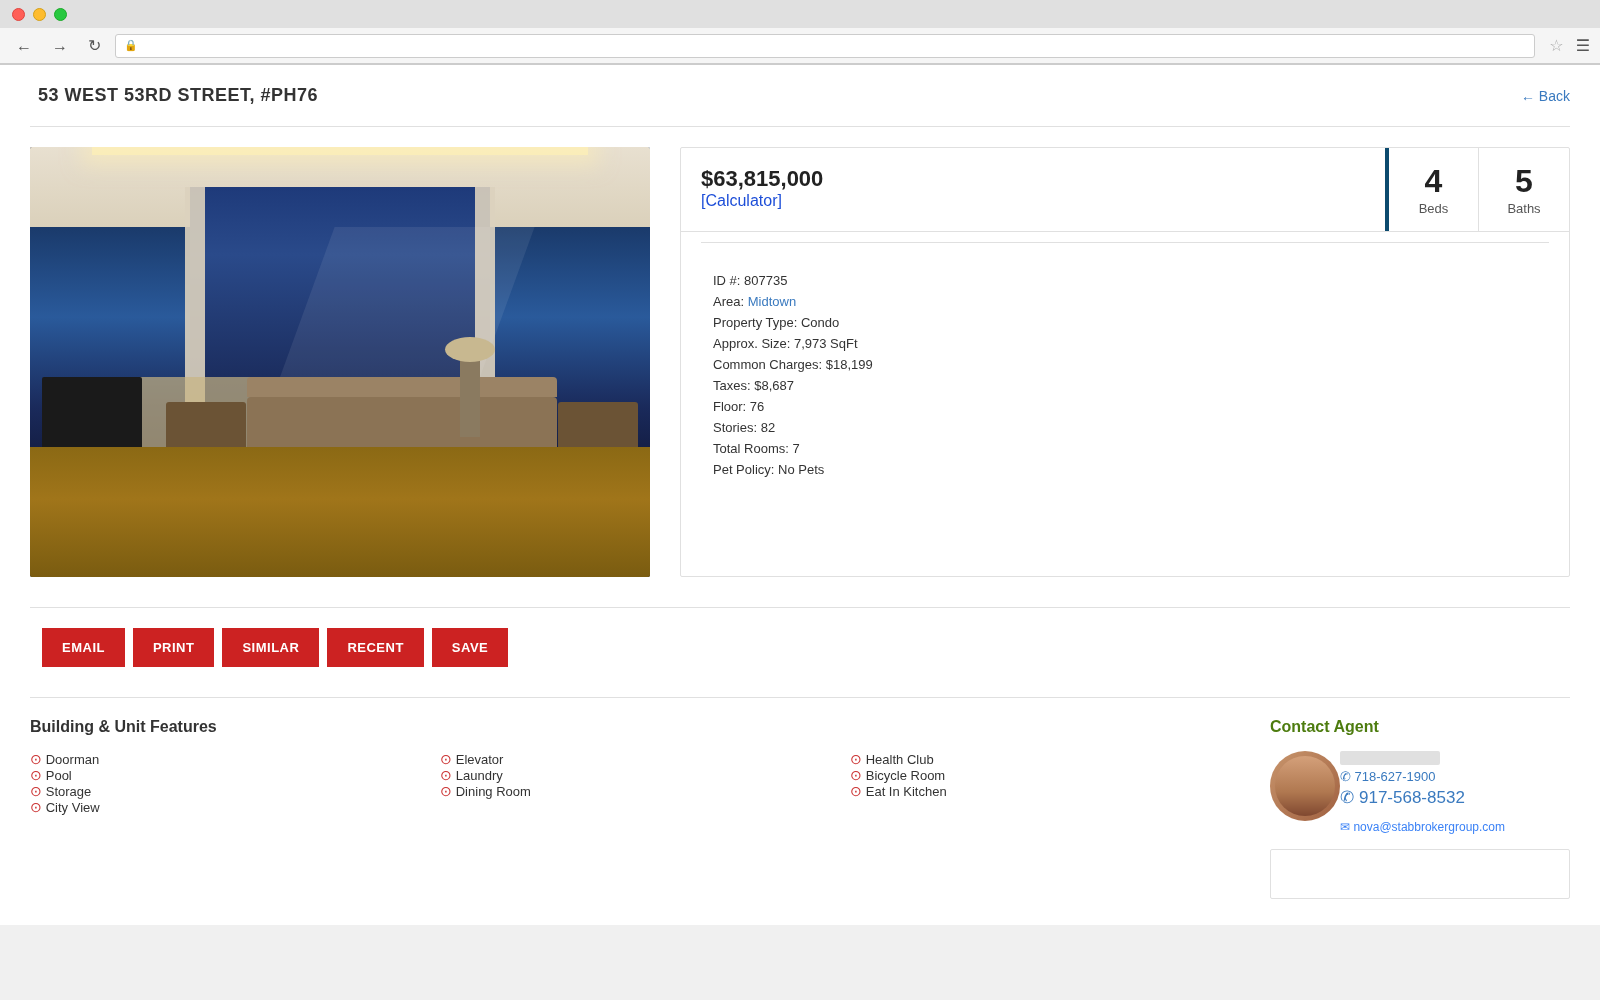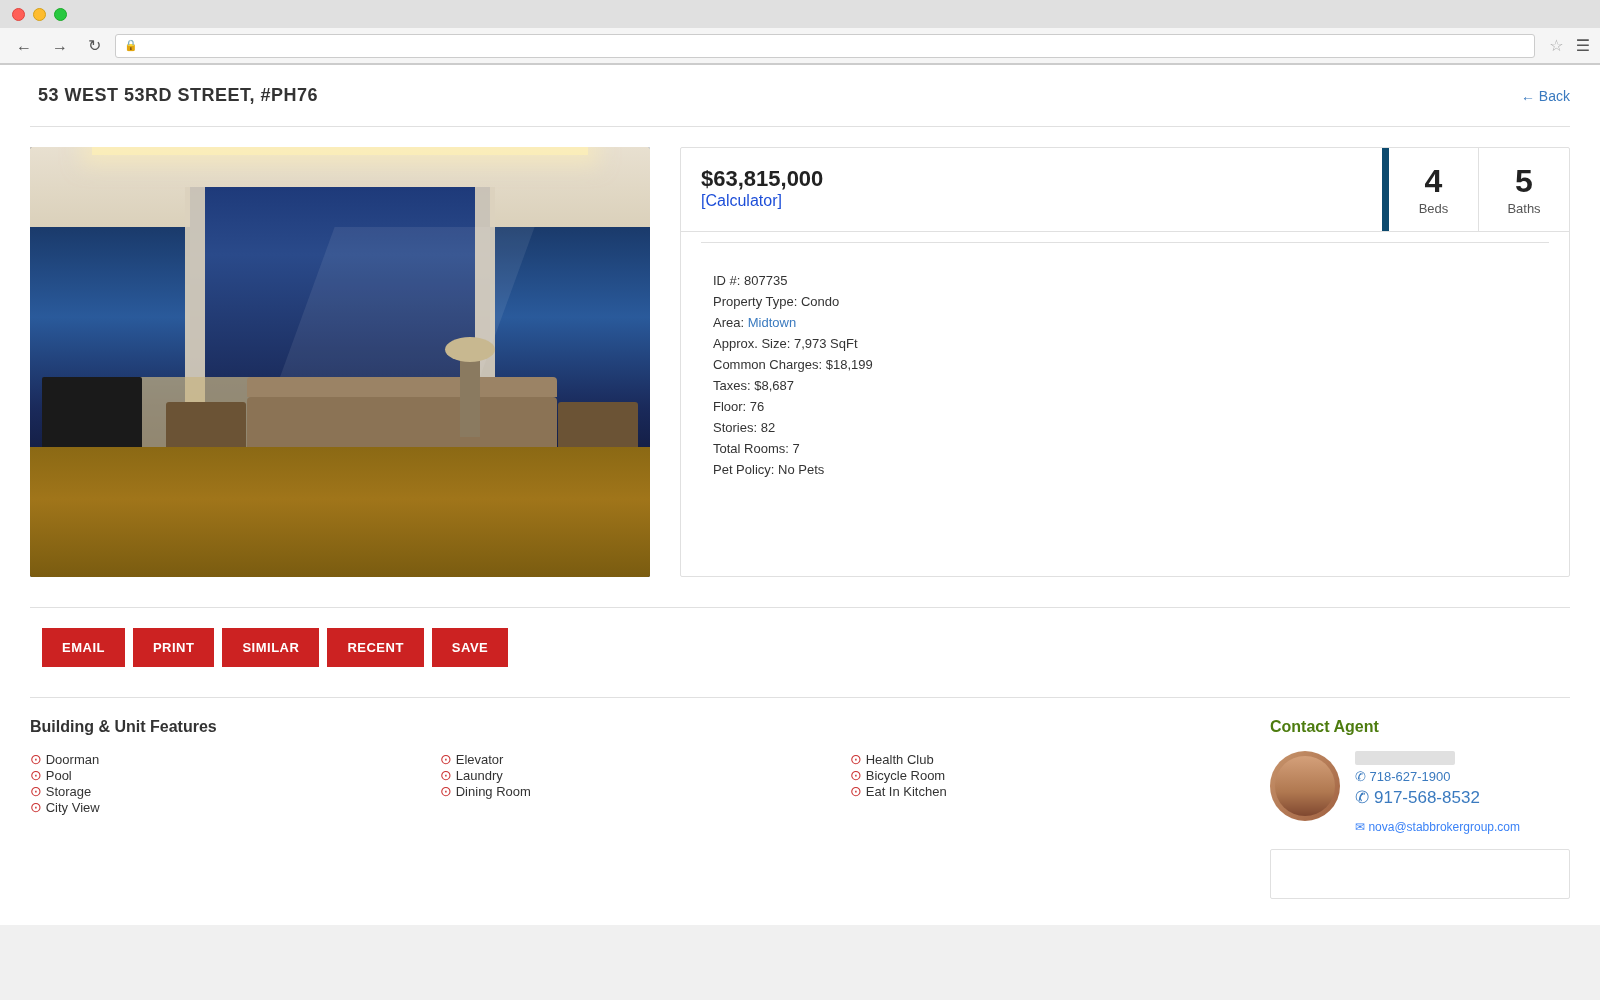--- a/index.html
+++ b/index.html
@@ -254,21 +254,21 @@
     }
 
     
     .stats-row {
       display: flex;
       border-bottom: 1px solid #e0e0e0;
     }
     .price-cell {
       flex: 1;
       padding: 18px 20px;
-      border-right: 7px solid #0c4a6e;
+      border-right: 4px solid #0c4a6e;
     }
     .price-value {
       font-size: 22px;
       font-weight: bold;
       color: #222;
       display: block;
     }
     .calculator-link {
       color: #1d4ed8;
       font-size: 16px;
@@ -368,21 +368,20 @@
       width: 300px;
     }
     .contact-title {
       font-size: 16px;
       font-weight: bold;
       color: #4d7c0f;
       margin-bottom: 15px;
     }
     .agent-card {
       display: flex;
-      gap: 15px;
       margin-bottom: 15px;
     }
     .agent-photo {
       width: 70px;
       height: 70px;
       border-radius: 50%;
       background: linear-gradient(135deg, #c8956c, #a06040);
       flex-shrink: 0;
       overflow: hidden;
       display: flex;
@@ -502,25 +501,25 @@
         <div class="baths-cell">
           <span class="stat-number">5</span>
           <span class="stat-label">Baths</span>
         </div>
       </div>
 
       <hr class="divider" style="margin: 10px 20px;">
 
       <div class="property-info">
         <div class="info-row">ID #: 807735</div>
-        <div class="info-row">Property Type: Condo</div>
         <div class="info-row">
           <span>Area:</span>
           <a class="area-link" href="#">Midtown</a>
         </div>
+        <div class="info-row">Property Type: Condo</div>
         <div class="info-row">Approx. Size: 7,973 SqFt</div>
         <div class="info-row">Common Charges: $18,199</div>
         <div class="info-row">Taxes: $8,687</div>
         <div class="info-row">Floor: 76</div>
         <div class="info-row">Stories: 82</div>
         <div class="info-row">Total Rooms: 7</div>
         <div class="info-row">Pet Policy: No Pets</div>
       </div>
     </div>
   </div>

